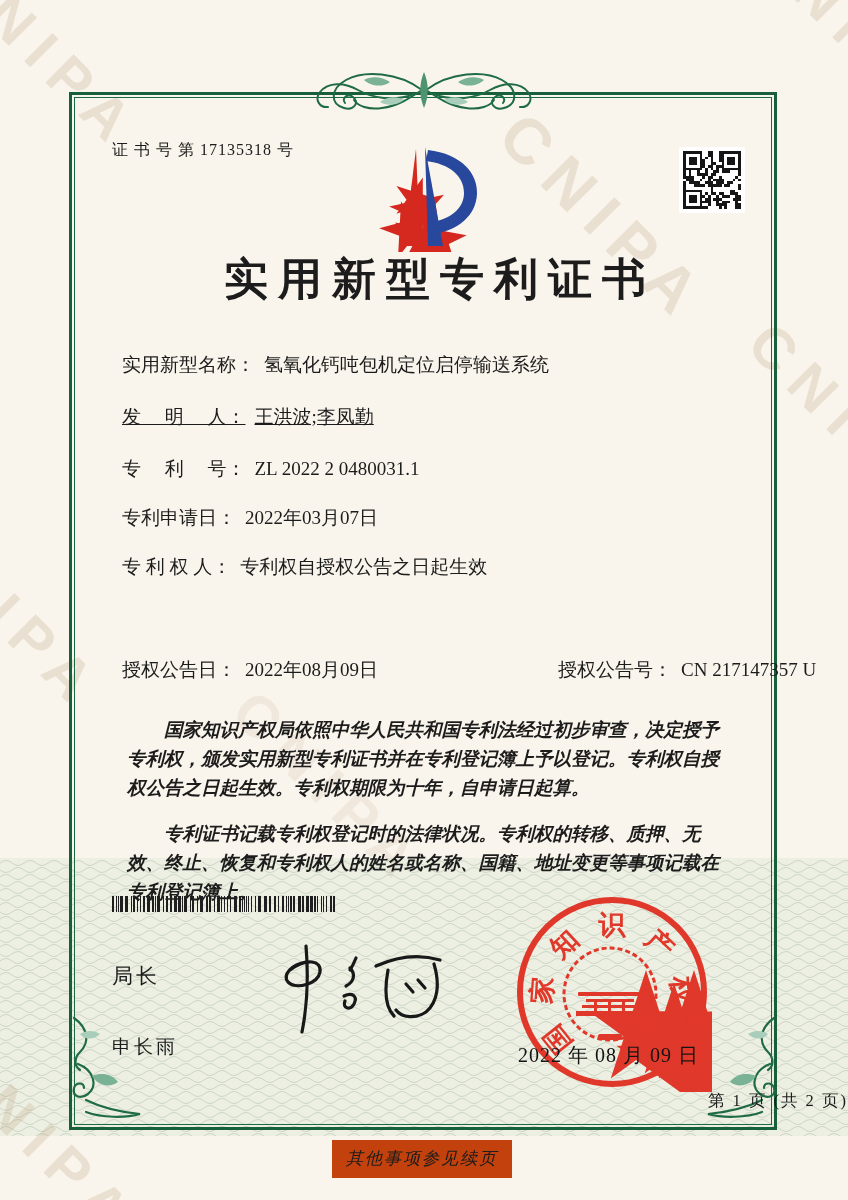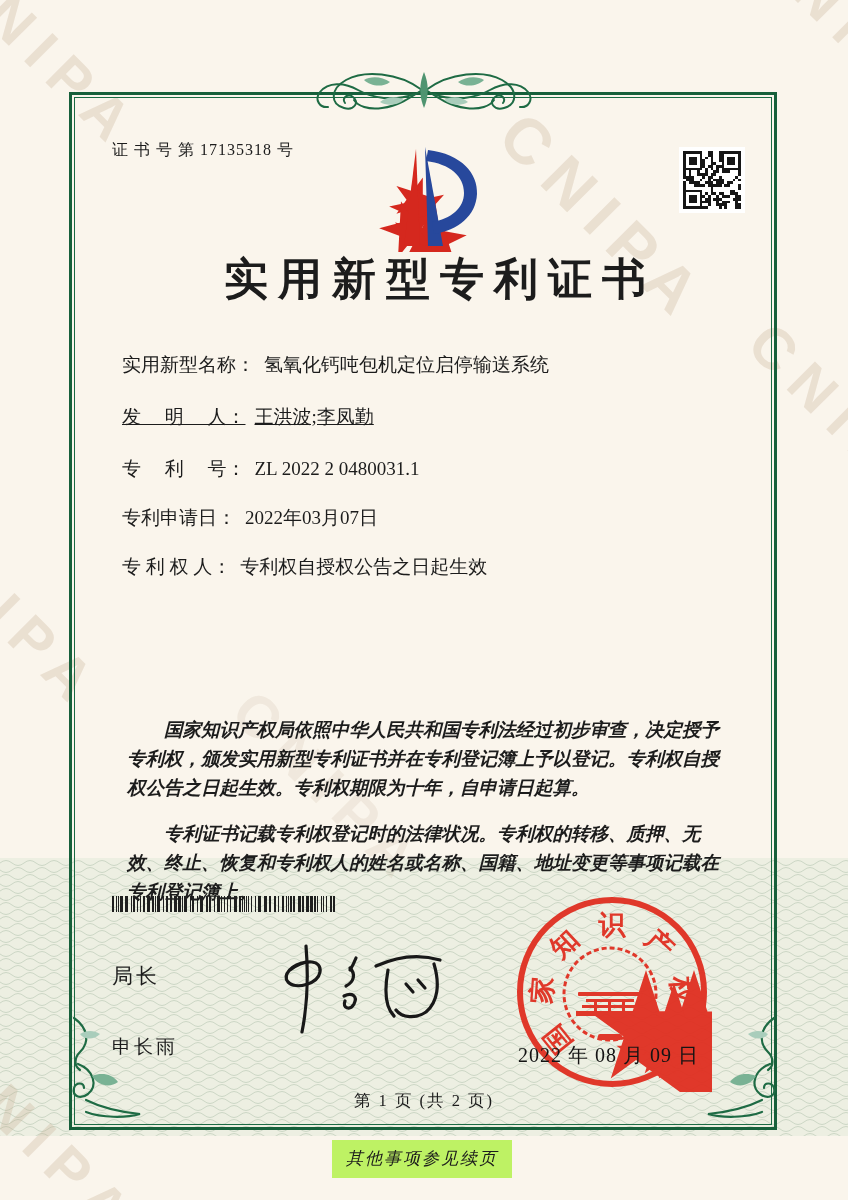--- a/index.html
+++ b/index.html
@@ -56,24 +56,24 @@
             font-family:"Liberation Sans","DejaVu Sans",sans-serif;font-size:19px;
             font-weight:500;letter-spacing:3px;}
   .signature{position:absolute;left:248px;top:936px;z-index:5;}
 
   .seal{position:absolute;left:512px;top:892px;z-index:5;}
   #sealText text{font-family:"Liberation Serif","DejaVu Serif",serif;font-size:27px;
                  font-weight:700;fill:#e02b1d;}
   .seal-date{position:absolute;left:518px;top:1034px;z-index:6;font-size:20px;
              font-weight:400;letter-spacing:1px;color:#141414;white-space:nowrap;margin-top:8px;}
 
-  .page-num{position:absolute;left:0;top:1090px;width:100%;z-index:4;text-align:center;
+  .page-num{position:absolute;left:0;top:1090px;width:100%;z-index:4;text-align:right;
             font-size:16.5px;letter-spacing:2px;}
   .cont-note{position:absolute;left:332px;top:1140px;width:180px;height:38px;z-index:4;
-             background:#bef264;text-align:center;line-height:38px;font-size:17px;
+             background:#c2410c;text-align:center;line-height:38px;font-size:17px;
              font-style:italic;letter-spacing:2px;}
 </style>
 </head>
 <body>
 
 <div class="page">
 
   <svg width="0" height="0" style="position:absolute" aria-hidden="true">
     <defs>
       <symbol id="st5" viewBox="-10 -10 20 20">
@@ -156,20 +156,26 @@
     <span class="flabel">发　 明　 人：</span><span class="fval">王洪波;李凤勤</span>
   </div>
   <div class="frow r3">
     <span class="flabel">专　 利　 号：</span><span class="fval">ZL 2022 2 0480031.1</span>
   </div>
   <div class="frow r4">
     <span class="flabel">专利申请日：</span><span class="fval">2022年03月07日</span>
   </div>
   <div class="frow r5">
     <span class="flabel">专 利 权 人：</span><span class="fval">专利权自授权公告之日起生效</span>
+  </div>
+  <div class="frow r7">
+    <span class="flabel">授权公告日：</span><span class="fval">2022年08月09日</span>
+    <span class="grant2">
+      <span class="flabel">授权公告号：</span><span class="fval">CN 217147357 U</span>
+    </span>
   </div>
 
   <div class="body-text">
     <p>国家知识产权局依照中华人民共和国专利法经过初步审查，决定授予专利权，颁发实用新型专利证书并在专利登记簿上予以登记。专利权自授权公告之日起生效。专利权期限为十年，自申请日起算。</p>
     <p>专利证书记载专利权登记时的法律状况。专利权的转移、质押、无效、终止、恢复和专利权人的姓名或名称、国籍、地址变更等事项记载在专利登记簿上。</p>
   </div>
 
   <svg class="barcode" width="226" height="16" viewBox="0 0 226 16">
     <path id="barPath" d="M0 0h2v16h-2zM4 0h1v16h-1zM6 0h1v16h-1zM8 0h3v16h-3zM13 0h3v16h-3zM19 0h1v16h-1zM21 0h2v16h-2zM25 0h1v16h-1zM28 0h1v16h-1zM31 0h2v16h-2zM35 0h3v16h-3zM40 0h2v16h-2zM43 0h1v16h-1zM45 0h3v16h-3zM51 0h1v16h-1zM54 0h2v16h-2zM58 0h2v16h-2zM62 0h3v16h-3zM66 0h3v16h-3zM70 0h1v16h-1zM72 0h3v16h-3zM78 0h1v16h-1zM80 0h2v16h-2zM85 0h1v16h-1zM88 0h3v16h-3zM94 0h2v16h-2zM97 0h2v16h-2zM102 0h1v16h-1zM105 0h3v16h-3zM109 0h1v16h-1zM112 0h1v16h-1zM115 0h1v16h-1zM118 0h1v16h-1zM122 0h3v16h-3zM127 0h2v16h-2zM130 0h1v16h-1zM132 0h1v16h-1zM134 0h1v16h-1zM136 0h1v16h-1zM139 0h1v16h-1zM143 0h1v16h-1zM146 0h3v16h-3zM152 0h3v16h-3zM157 0h2v16h-2zM162 0h2v16h-2zM166 0h1v16h-1zM170 0h2v16h-2zM174 0h1v16h-1zM176 0h1v16h-1zM178 0h2v16h-2zM181 0h2v16h-2zM186 0h3v16h-3zM190 0h2v16h-2zM194 0h3v16h-3zM198 0h3v16h-3zM202 0h2v16h-2zM205 0h1v16h-1zM209 0h1v16h-1zM211 0h1v16h-1zM214 0h1v16h-1zM218 0h2v16h-2zM221 0h2v16h-2z" fill="#1f1f1f"></path>
   </svg>

